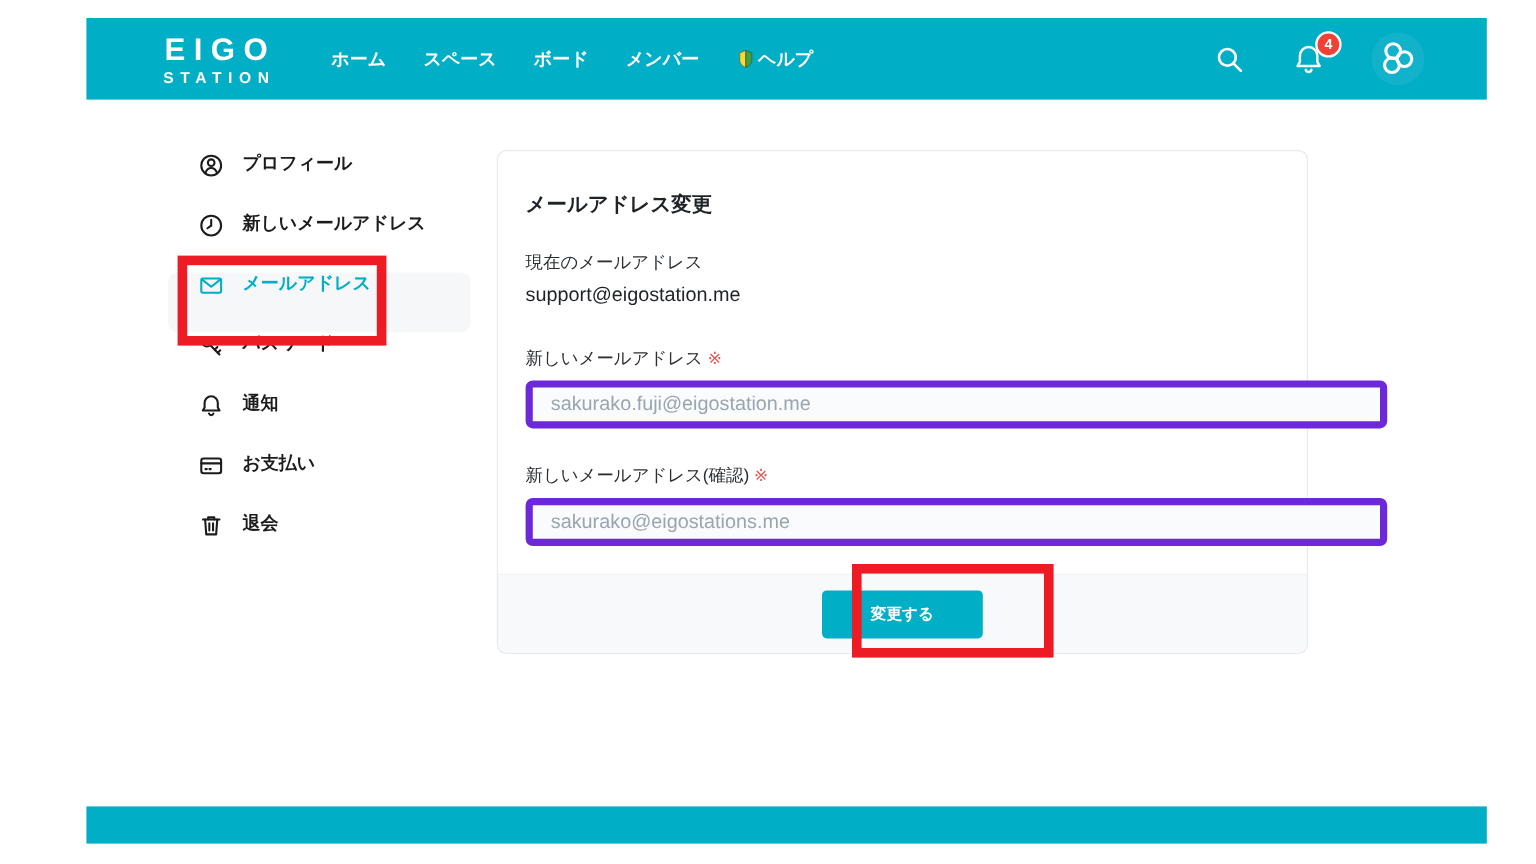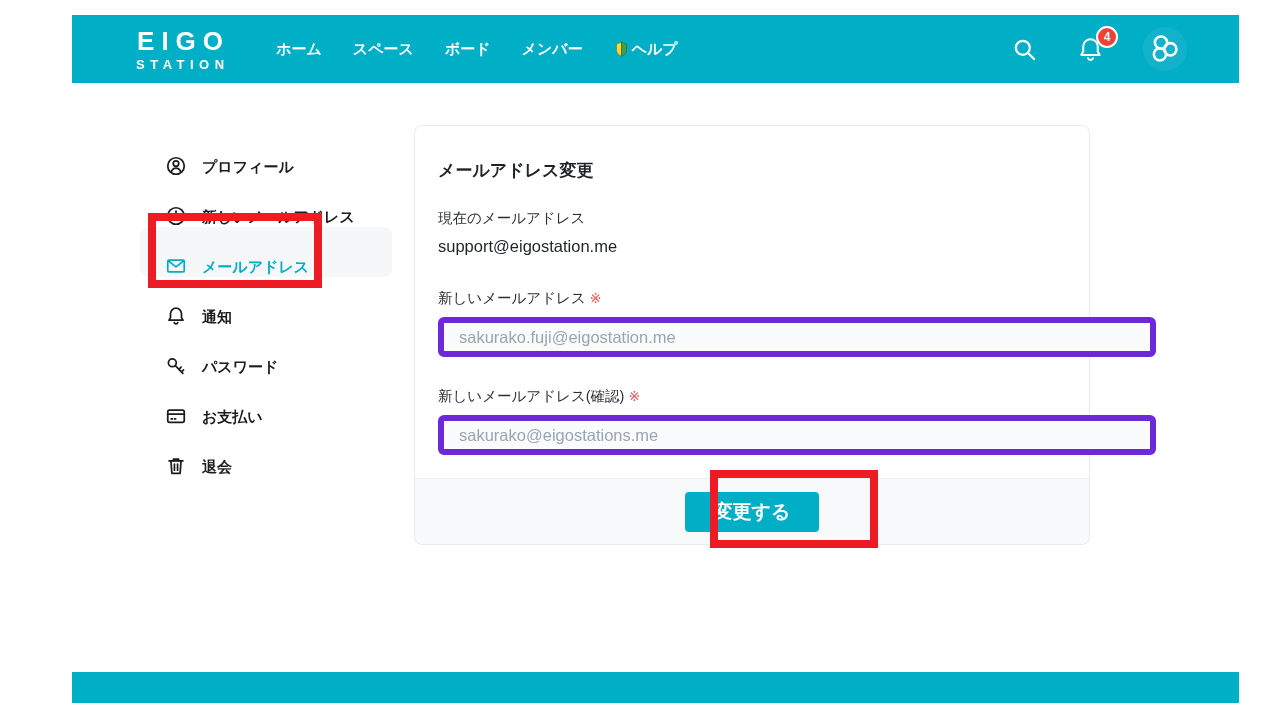--- a/index.html
+++ b/index.html
@@ -38,21 +38,21 @@
   .badge{
     position:absolute;top:-9px;right:-13px;
     min-width:22px;height:22px;border-radius:50%;
     background:var(--badge-red);border:2px solid #ffffff;
     color:#fff;font-size:12px;font-weight:700;
     display:flex;align-items:center;justify-content:center;
   }
   
   .sidebar{position:absolute;left:140px;top:127px;width:252px;}
   .side-item{
-    height:50px;display:flex;align-items:flex-end;gap:15px;
+    height:50px;display:flex;align-items:flex-start;gap:15px;
     padding-left:25px;cursor:pointer;
     font-size:15px;font-weight:600;color:#1c1c1c;
     border-radius:8px;
   }
   .side-item .s-icon{display:flex;width:22px;height:22px;flex:0 0 22px;color:#1c1c1c;}
   .side-item.active{background:#f6f7f8;color:var(--teal);}
   .side-item.active .s-icon{color:var(--teal);}
   
   .card{
     position:absolute;left:414px;top:125px;width:676px;height:420px;
@@ -74,21 +74,21 @@
   .text-input::placeholder{color:#9aa5b2;opacity:1;}
   .confirm-label{margin-top:30px;}
   .card-footer{
     position:absolute;left:0;bottom:0;width:100%;height:66px;
     background:#f8f9fb;border-top:1px solid #edeff2;
     border-radius:0 0 8px 8px;
     display:flex;align-items:center;justify-content:center;
   }
   .submit-btn{
     width:134px;height:40px;border:none;border-radius:4px;
-    background:var(--teal);color:#fff;font-size:19px;font-weight:700;
+    background:var(--teal);color:#fff;font-size:13px;font-weight:700;
     cursor:pointer;font-family:"Liberation Sans","DejaVu Sans",sans-serif;
   }
   
   .annotation{
     position:absolute;border:8px solid var(--annotation-red);
     background:transparent;pointer-events:none;z-index:20;
   }
   .annotation-1{left:148px;top:213px;width:174px;height:75px;}
   .annotation-2{left:710px;top:470px;width:168px;height:78px;}
   
@@ -182,42 +182,42 @@
         <rect x="3" y="5.5" width="18" height="13" rx="1.5"></rect>
           <path d="M3.8 6.6 12 13l8.2-6.4"></path>
       </svg>
     </span>
     <span>メールアドレス</span>
   </div>
 
   <div class="side-item">
     <span class="s-icon">
       <svg viewBox="0 0 24 24" width="22" height="22" fill="none" stroke="currentColor" stroke-width="1.9" stroke-linecap="round" stroke-linejoin="round">
-        <path d="M12 3.5a6 6 0 0 0-6 6v4.2L4.4 16.5h15.2L18 13.7V9.5a6 6 0 0 0-6-6z"></path>
-          <path d="M10 19.2a2.1 2.1 0 0 0 4 0"></path>
-      </svg>
-    </span>
-    <span>通知</span>
-  </div>
-
-  <div class="side-item">
-    <span class="s-icon">
-      <svg viewBox="0 0 24 24" width="22" height="22" fill="none" stroke="currentColor" stroke-width="1.9" stroke-linecap="round" stroke-linejoin="round">
         <circle cx="8" cy="8.5" r="4.3"></circle>
           <path d="M11.2 11.7 19.5 20"></path>
           <path d="M15.2 15.7l2.4-2.4"></path>
           <path d="M18 18.5l2.2-2.2"></path>
       </svg>
     </span>
     <span>パスワード</span>
   </div>
 
   <div class="side-item">
     <span class="s-icon">
       <svg viewBox="0 0 24 24" width="22" height="22" fill="none" stroke="currentColor" stroke-width="1.9" stroke-linecap="round" stroke-linejoin="round">
+        <path d="M12 3.5a6 6 0 0 0-6 6v4.2L4.4 16.5h15.2L18 13.7V9.5a6 6 0 0 0-6-6z"></path>
+          <path d="M10 19.2a2.1 2.1 0 0 0 4 0"></path>
+      </svg>
+    </span>
+    <span>通知</span>
+  </div>
+
+  <div class="side-item">
+    <span class="s-icon">
+      <svg viewBox="0 0 24 24" width="22" height="22" fill="none" stroke="currentColor" stroke-width="1.9" stroke-linecap="round" stroke-linejoin="round">
         <rect x="3" y="5.5" width="18" height="13.5" rx="2"></rect>
           <path d="M3 10h18"></path>
           <path d="M6.8 15.2h1.2M10.4 15.2h1.2"></path>
       </svg>
     </span>
     <span>お支払い</span>
   </div>
 
   <div class="side-item">
     <span class="s-icon">

